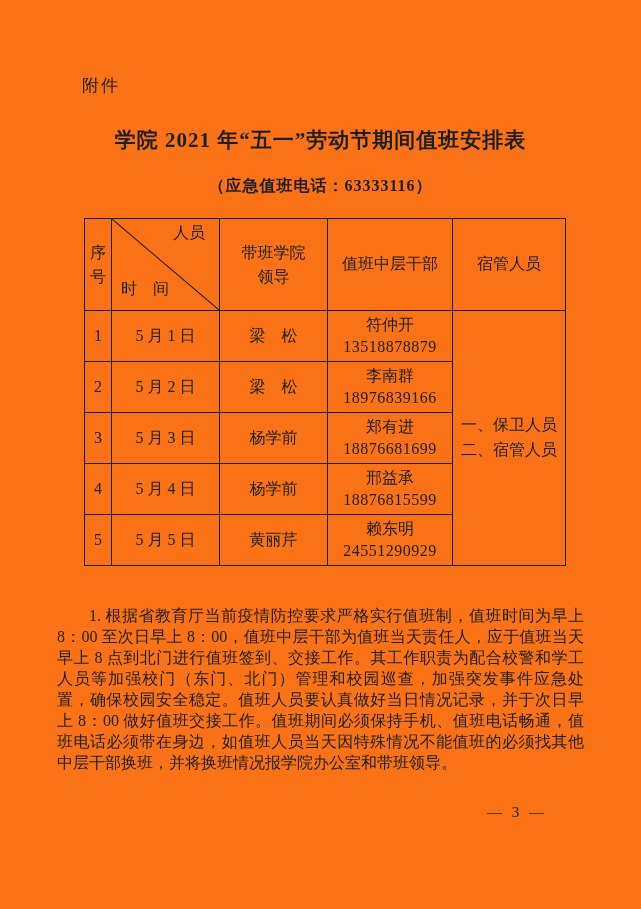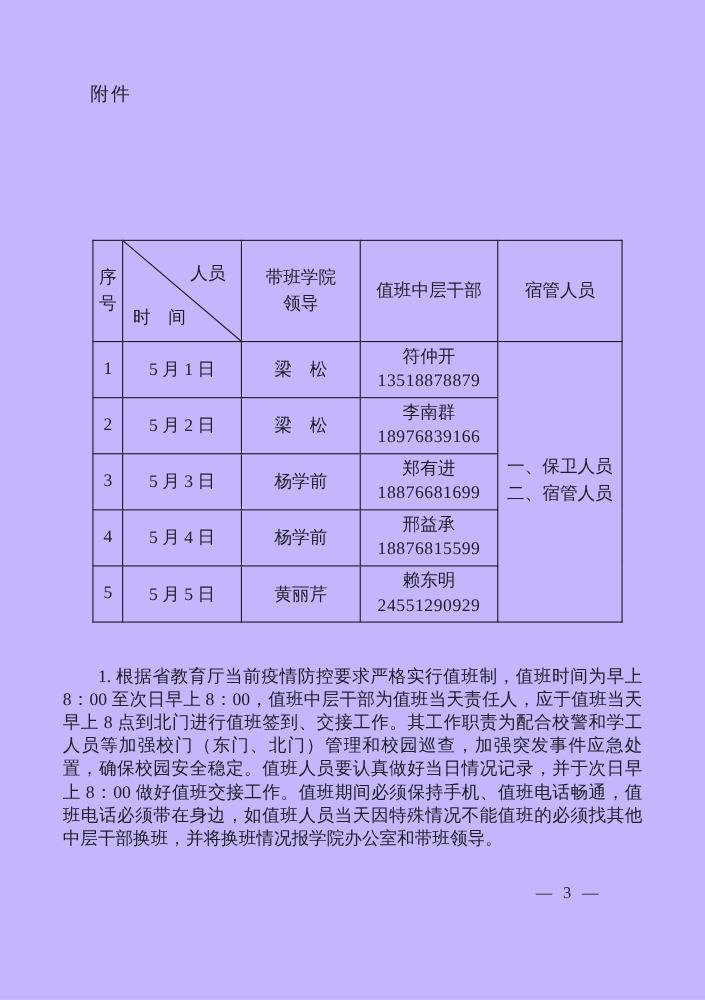--- a/index.html
+++ b/index.html
@@ -2,21 +2,21 @@
 <html><head>
 <meta charset="utf-8">
 <style>
   * { margin: 0; padding: 0; box-sizing: border-box; }
   html, body { background: #e8e8e8; }
   .page {
     position: relative;
     width: 641px;
     height: 909px;
     margin: 0 auto;
-    background: #c4b5fd;
+    background: #f97316;
     color: #1e1e1e;
     font-family: "Liberation Serif", "DejaVu Serif", serif;
     overflow: hidden;
   }
   .attachment {
     position: absolute;
     left: 82px;
     top: 74px;
     font-size: 17px;
     letter-spacing: 2px;
@@ -67,21 +67,21 @@
   .th-serial { word-break: break-all; line-height: 1.45; padding: 0 4px; margin-top: 36px; }
   .pre { white-space: pre-line; line-height: 1.45; }
   .diagonal-cell { position: relative; padding: 0; }
   .diagonal-cell svg {
     position: absolute;
     left: 0; top: 0;
     width: 100%; height: 100%;
   }
   .diag-top {
     position: absolute;
-    top: 20px; right: 14px;
+    top: 4px; right: 14px;
     font-size: 16px;
   }
   .diag-bottom {
     position: absolute;
     bottom: 10px; left: 9px;
     font-size: 16px;
   }
   .cadre-name { line-height: 1.35; }
   .cadre-phone { line-height: 1.35; letter-spacing: 0.5px; }
   .staff-cell { text-align: left; padding-left: 9px; margin-left: 40px; }
@@ -104,21 +104,23 @@
     letter-spacing: 3px;
   }
 </style>
 </head>
 <body>
 
 <div class="page">
 
   <div class="attachment">附件</div>
 
+  <div class="title">学院 2021 年“五一”劳动节期间值班安排表</div>
 
+  <div class="subtitle">（应急值班电话：63333116）</div>
 
   <table class="duty-table">
     <tbody>
         <tr class="header-row">
       <th class="col-no th-serial">序号</th>
       <th class="col-date diagonal-cell">
         <svg viewBox="0 0 100 100" preserveAspectRatio="none">
           <line x1="0" y1="0" x2="100" y2="100" stroke="#1c1c1c" stroke-width="1" vector-effect="non-scaling-stroke"></line>
         </svg>
         <span class="diag-top">人员</span>

